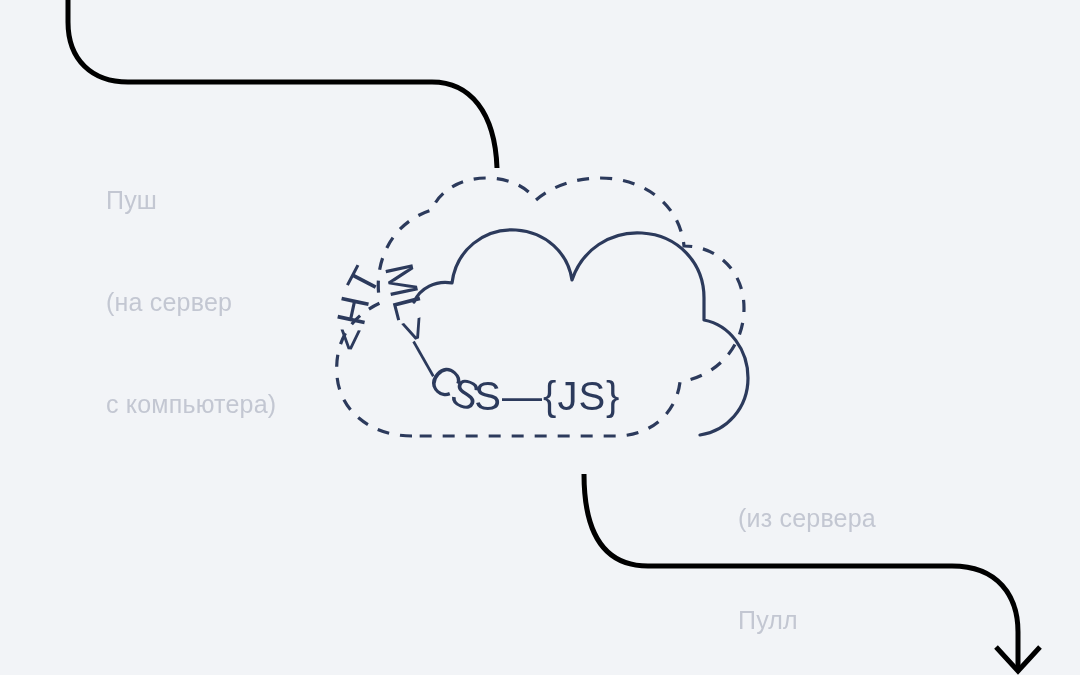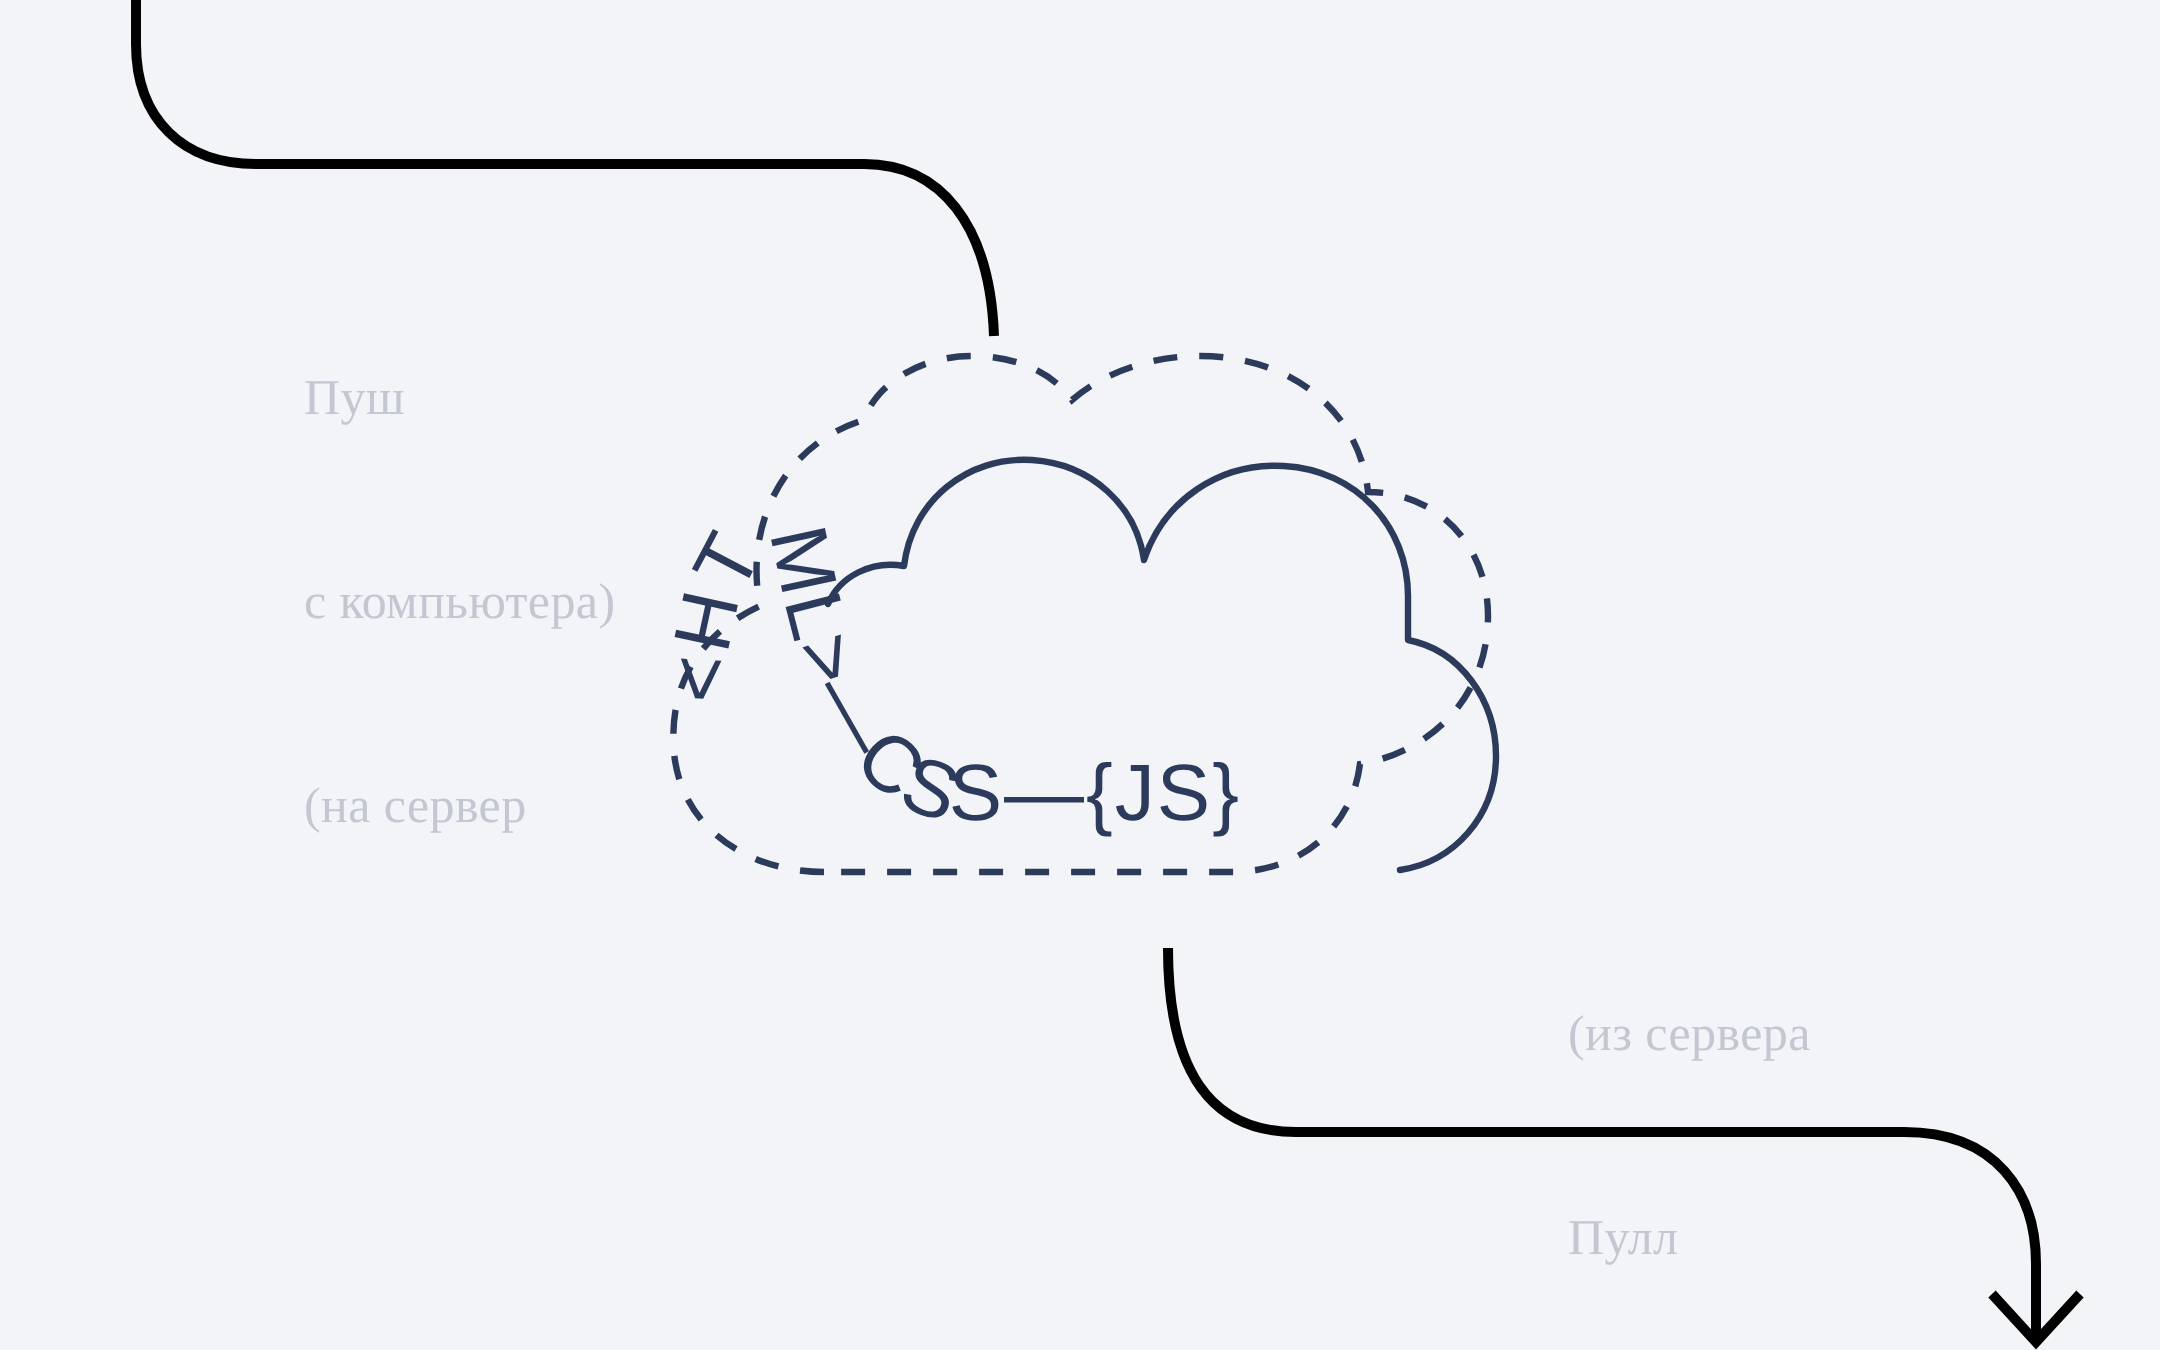--- a/index.html
+++ b/index.html
@@ -19,26 +19,25 @@
     position: absolute;
     left: 0;
     top: 0;
     width: 1080px;
     height: 675px;
     overflow: visible;
   }
   .label {
     position: absolute;
     color: #c3c7d2;
-    font-family: Liberation Serif, serif;
+    font-family: Liberation Sans, sans-serif;
     font-size: 25px;
     line-height: 34px;
     white-space: pre;
     letter-spacing: 0.2px;
-    margin-left: 46px;
   }
   #label-push { left: 106px; top: 115px; }
   #label-pull { left: 738px; top: 433px; }
   .flowline {
     fill: none;
     stroke: #000000;
     stroke-width: 5;
     stroke-linecap: butt;
   }
   .arrowhead {
@@ -124,22 +123,22 @@
              C 730,325 748,350 748,378
              C 748,408 727,431 700,435"></path>
 
     <text class="stack-text">
       <textPath href="#stackPath" startOffset="0">&lt;HTML&gt;—CSS—{JS}</textPath>
     </text>
   </svg>
 
   <div class="label" id="label-push">
     <div>Пуш</div>
+    <div>(на сервер</div>
     <div>с компьютера)</div>
-    <div>(на сервер</div>
   </div>
 
   <div class="label" id="label-pull">
     <div>(из сервера</div>
     <div>Пулл</div>
     
   </div>
 
 </div>
 

